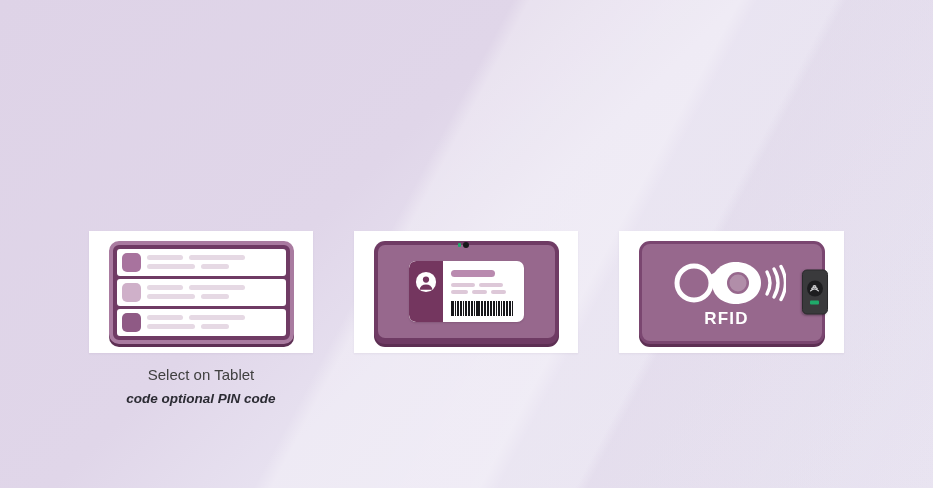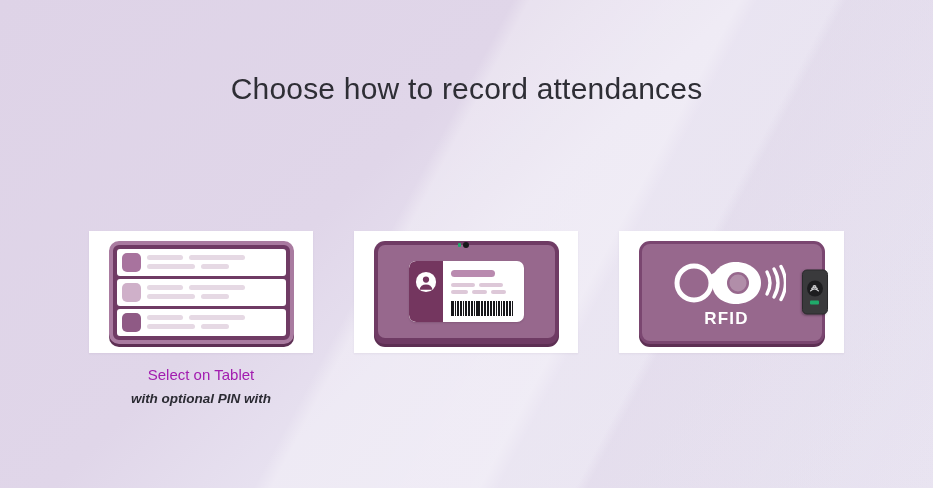--- a/index.html
+++ b/index.html
@@ -89,21 +89,21 @@
     justify-content: center;
     box-shadow: 0 1px 2px rgba(90,60,95,0.07);
   }
   .option-3 .art-panel { width: 225px; }
 
   .caption {
     margin-top: 12px;
     text-align: center;
     font-size: 15px;
     line-height: 19px;
-    color: #a21caf;
+    color: #404040;
     width: 190px;
   }
   .sub-caption {
     margin-top: 7px;
     text-align: center;
     font-size: 13.5px;
     font-style: italic;
     font-weight: bold;
     color: #2b2b33;
   }
@@ -314,21 +314,20 @@
 </style>
 </head>
 <body>
 
 <div id="bg-layer"></div>
 <div id="bg-diagonal"></div>
 <div id="bg-diagonal2"></div>
 
 <div id="page">
 
-  <div id="page-title">Choose how to record attendances</div>
 
   <div id="options-row">
 
     <div class="option option-1">
       <div class="art-panel">
         <div class="tablet tablet-1">
 
           <div class="list-row">
             <div class="avatar-sq a1"></div>
             <div class="row-lines">
@@ -367,21 +366,21 @@
               <div class="line-pair">
                 <div class="ln w-med"></div>
                 <div class="ln w-tiny"></div>
               </div>
             </div>
           </div>
 
         </div>
       </div>
       <div class="caption">Select on Tablet</div>
-      <div class="sub-caption">with optional PIN with</div>
+      <div class="sub-caption">code optional PIN code</div>
     </div>
 
     <div class="option option-2">
       <div class="art-panel">
         <div class="tablet-2">
           <div class="camera-dot"></div>
           <div class="camera-led"></div>
           <div class="tablet-2-screen">
             <div class="badge">
               <div class="badge-photo">

